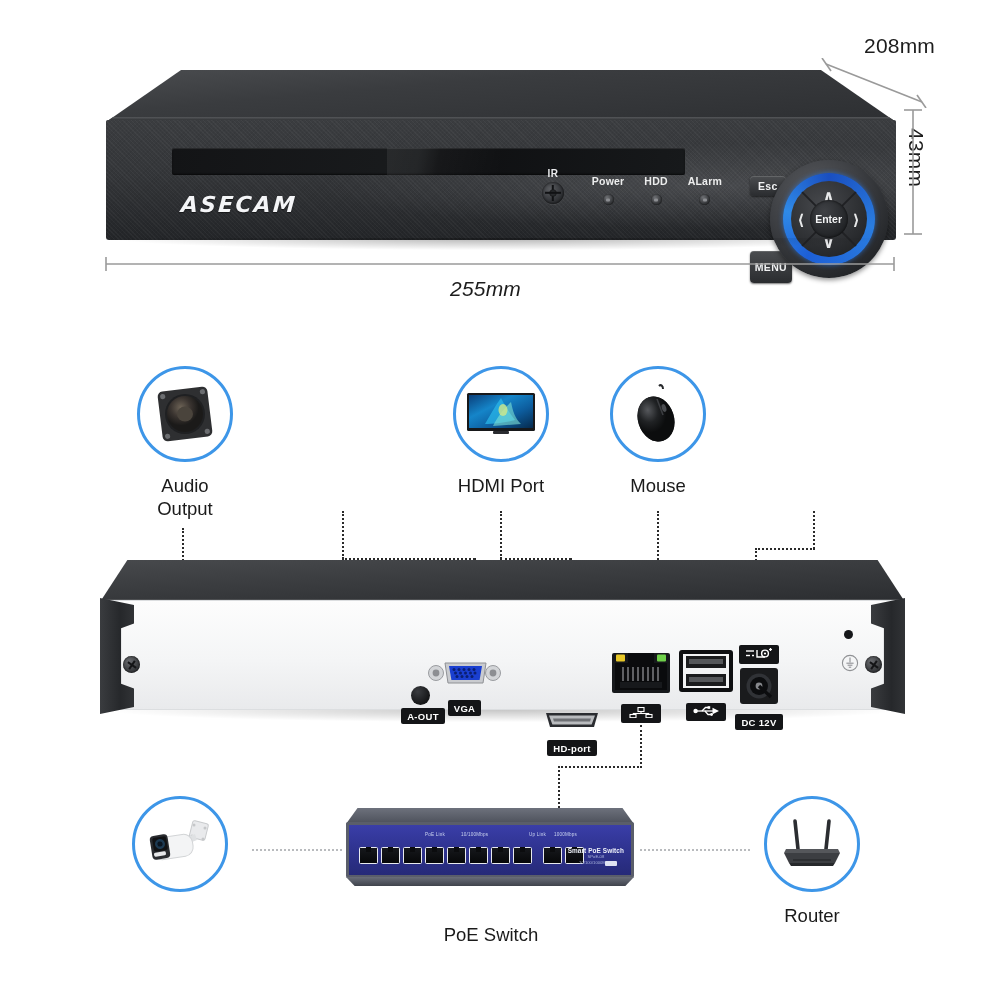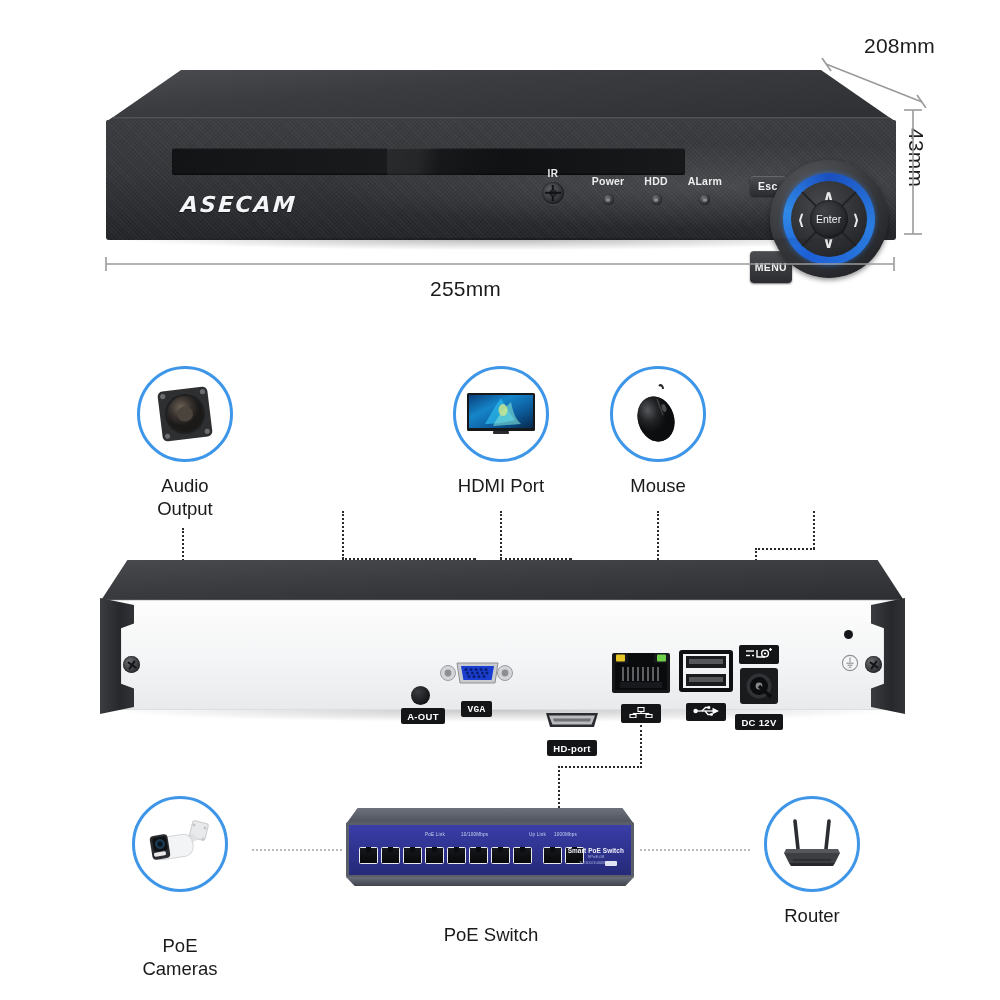--- a/index.html
+++ b/index.html
@@ -114,21 +114,21 @@
   }
   .dpad-arrow{position:absolute;color:#e8e9ea;font-size:15px;font-weight:700;line-height:1;}
   .dpad-arrow.up{left:50%;top:7px;transform:translateX(-50%);}
   .dpad-arrow.down{left:50%;bottom:7px;transform:translateX(-50%);}
   .dpad-arrow.left{left:7px;top:50%;transform:translateY(-50%);}
   .dpad-arrow.right{right:7px;top:50%;transform:translateY(-50%);}
   .dpad-enter{
     position:absolute;left:50%;top:50%;width:38px;height:38px;margin:-19px 0 0 -19px;
     border-radius:50%;background:radial-gradient(circle at 38% 30%,#3f4145,#232528 70%,#141517 100%);
     display:flex;align-items:center;justify-content:center;color:#f2f3f4;
-    font-size:10.5px;font-weight:400;box-shadow:inset 0 0 3px rgba(0,0,0,.8);
+    font-size:10.5px;font-weight:700;box-shadow:inset 0 0 3px rgba(0,0,0,.8);
   }
   .dpad-cross{position:absolute;inset:0;}
   .dpad-cross span{position:absolute;left:50%;top:50%;width:2px;height:76px;background:#202124;
     transform-origin:center;}
 
   
   .callout{position:absolute;text-align:center;}
   .c-ring{
     width:96px;height:96px;border-radius:50%;border:3.2px solid #3d96e8;
     display:flex;align-items:center;justify-content:center;background:#fff;
@@ -273,21 +273,21 @@
       </div>
     </div>
     <div class="fu-shadow"></div>
   </div>
 
   <svg class="abs" style="left:100px;top:255px;" width="800" height="18">
     <line x1="6" y1="9" x2="794" y2="9" stroke="#9a9a9a" stroke-width="1.6"></line>
     <line x1="6" y1="2" x2="6" y2="16" stroke="#9a9a9a" stroke-width="1.6"></line>
     <line x1="794" y1="2" x2="794" y2="16" stroke="#9a9a9a" stroke-width="1.6"></line>
   </svg>
-  <div class="abs dim-label" style="left:430px;top:277px;">255mm</div>
+  <div class="abs dim-label" style="left:450px;top:277px;font-style:italic;">255mm</div>
 
   <div class="callout" style="left:134px;top:366px;width:102px;">
     <div class="c-ring">
       <svg class="ic" width="62" height="58" viewBox="0 0 62 58">
         <rect x="6" y="4" width="50" height="50" rx="5" fill="#2e2f31" transform="rotate(-7 31 29)"></rect>
         <circle cx="31" cy="29" r="20" fill="#1f2022"></circle>
         <circle cx="31" cy="29" r="18" fill="url(#cone)"></circle>
         <defs>
           <radialGradient id="cone" cx="38%" cy="32%">
             <stop offset="0%" stop-color="#6d6356"></stop>
@@ -389,21 +389,21 @@
     </svg>
 
     <div class="ru-shadow"></div>
   </div>
 
   <div class="port" style="left:398px;top:686px;width:50px;">
     <div class="abs" style="left:13px;top:0;width:19px;height:19px;border-radius:50%;background:radial-gradient(circle at 36% 30%,#3a3c40,#141517 70%);"></div>
     <div class="port-cap" style="margin-top:22px;">A-OUT</div>
   </div>
 
-  <div class="port" style="left:440px;top:655px;width:73px;font-family:Liberation Mono, monospace;">
+  <div class="port" style="left:428px;top:655px;width:73px;">
     <svg width="73" height="36" viewBox="0 0 73 36">
       <circle cx="8" cy="18" r="7.5" fill="#d3d5d8" stroke="#9a9ca0" stroke-width="1"></circle>
       <circle cx="8" cy="18" r="3.4" fill="#8c8e92"></circle>
       <circle cx="65" cy="18" r="7.5" fill="#d3d5d8" stroke="#9a9ca0" stroke-width="1"></circle>
       <circle cx="65" cy="18" r="3.4" fill="#8c8e92"></circle>
       <path d="M17 8 L58 8 L55 28 L20 28 Z" fill="#c9cbcf" stroke="#8e9094" stroke-width="1"></path>
       <path d="M21 11 L54 11 L51.6 25 L23.4 25 Z" fill="#1a3fd0"></path>
       <g fill="#0b1f72">
         <circle cx="26" cy="14.5" r="1.5"></circle>
           <circle cx="31" cy="14.5" r="1.5"></circle>
@@ -524,21 +524,20 @@
           <circle cx="58" cy="23" r="1.5" fill="#c5c7c9"></circle>
         <path d="M40 22 L50 18 L52 24 L42 28 Z" fill="#dfe1e3"></path>
         <rect x="8" y="20" width="40" height="22" rx="9" fill="#f3f4f5" stroke="#d2d4d6" stroke-width="1" transform="rotate(-9 28 31)"></rect>
         <rect x="6" y="19" width="18" height="24" rx="4" fill="#2a2c30" transform="rotate(-9 15 31)"></rect>
         <rect x="8" y="21" width="14" height="14" rx="2.5" fill="#111214" transform="rotate(-9 15 28)"></rect>
         <circle cx="15" cy="28" r="5" fill="#1d3a52" transform="rotate(-9 15 28)"></circle>
         <circle cx="15" cy="28" r="2.6" fill="#0a1420" transform="rotate(-9 15 28)"></circle>
         <rect x="9" y="36" width="12" height="4" rx="1.6" fill="#e6e7e9" transform="rotate(-9 15 38)"></rect>
       </svg>
     </div>
-    <div class="c-label" style="margin-top:42px;">PoE Cameras</div>
   </div>
 
   <div class="dot-h light" style="left:252px;top:849px;width:90px;"></div>
 
   <div class="switch-dev">
     <div class="sw-top"></div>
     <div class="sw-body">
 
       <div class="sw-txt" style="left:76px;top:7px;">PoE Link</div>
       <div class="sw-txt" style="left:112px;top:7px;">10/100Mbps</div>

